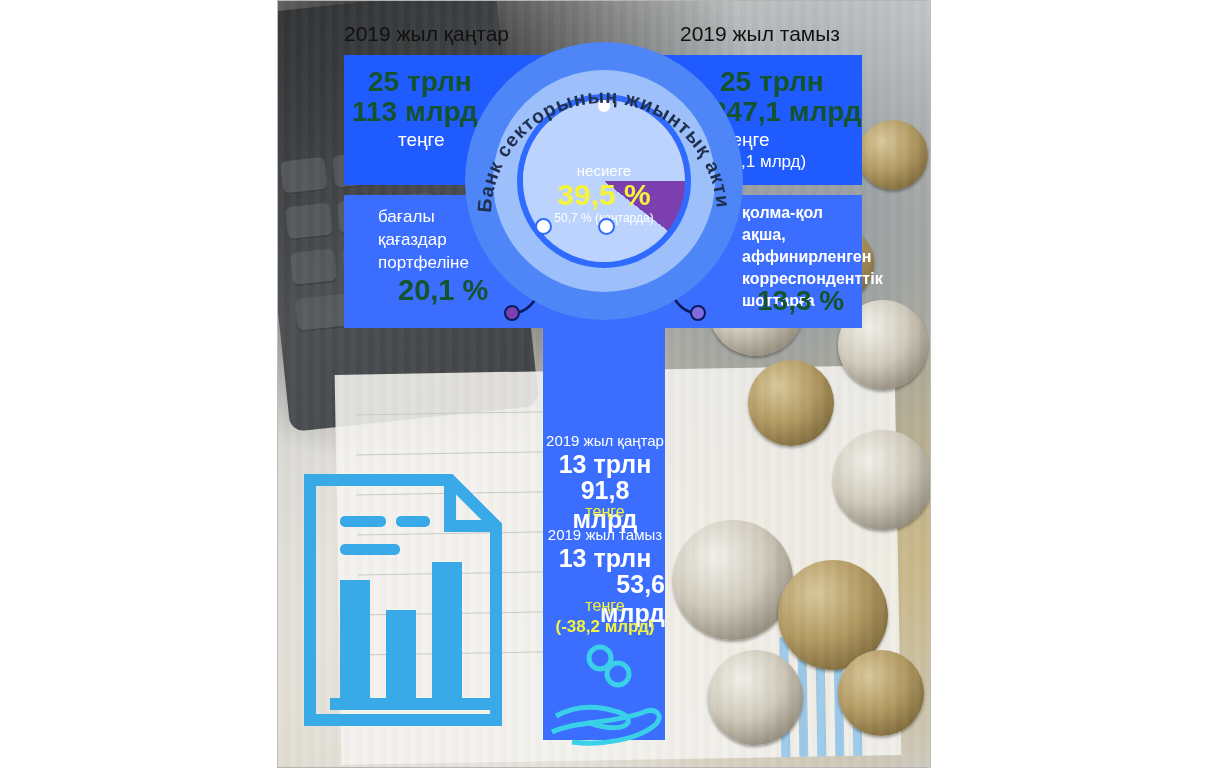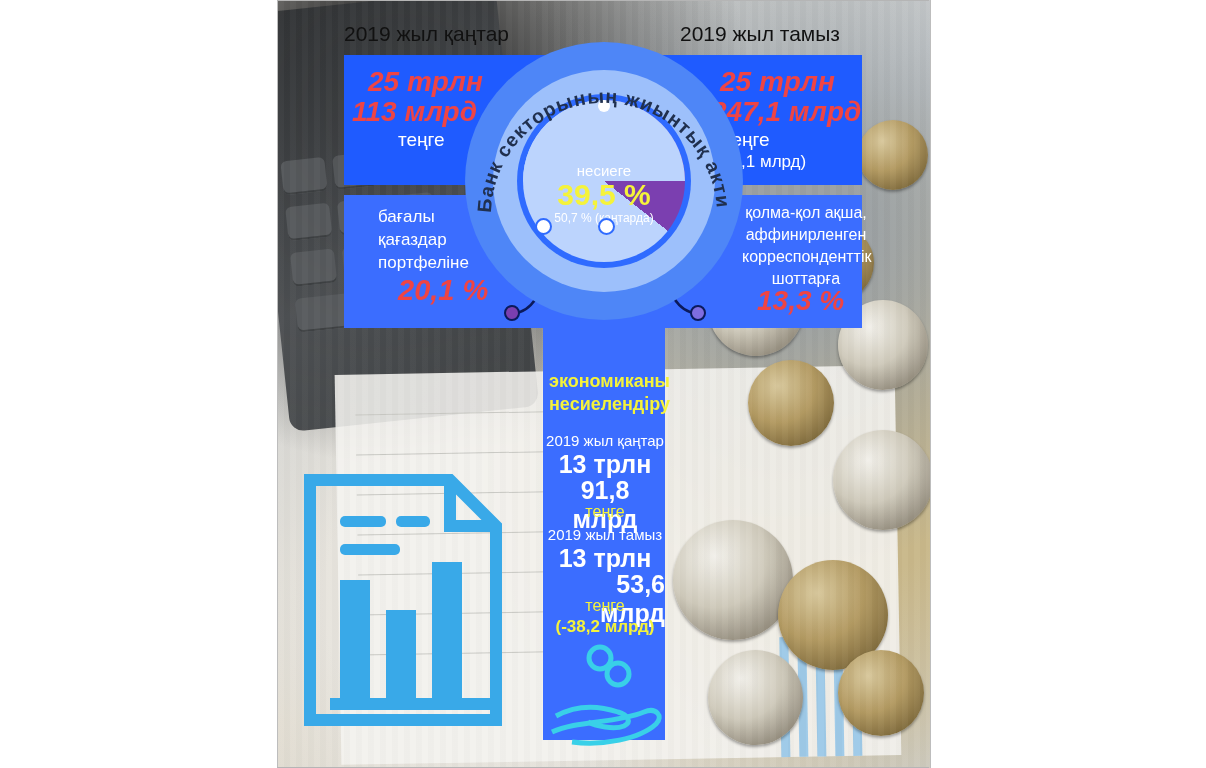--- a/index.html
+++ b/index.html
@@ -39,35 +39,35 @@
 
   
   .blk{position:absolute;background:#2f6bff;}
 
   .topleft{left:344px;top:55px;width:255px;height:130px;background:#1f5bff;}
   .topright{left:607px;top:55px;width:255px;height:130px;background:#1f5bff;}
   .midband{left:344px;top:195px;width:518px;height:133px;background:#3b6dff;}
   .stem{left:543px;top:328px;width:122px;height:412px;background:#3b6dff;}
 
   .lbl{position:absolute;color:#ffffff;font-weight:bold;}
-  .yellow{color:#ef4444;font-style:italic;}
+  .yellow{color:#14532d;}
   .hdr{position:absolute;color:#111;font-size:21px;font-weight:normal;}
 
   .tl-1{left:368px;top:66px;font-size:28px;}
   .tl-2{left:352px;top:96px;font-size:28px;}
   .tl-3{left:398px;top:129px;font-size:19px;font-weight:normal;}
 
   .tr-1{left:720px;top:66px;font-size:28px;}
   .tr-2{left:711px;top:96px;font-size:28px;}
   .tr-3{left:723px;top:129px;font-size:19px;font-weight:normal;}
   .tr-4{left:716px;top:152px;font-size:17px;font-weight:normal;}
 
   .ml-1{left:378px;top:205px;font-size:17px;font-weight:normal;line-height:23px;}
   .ml-pct{left:398px;top:274px;font-size:29px;}
-  .mr-1{left:742px;top:202px;font-size:16px;font-weight:normal;line-height:22px;text-align:center;width:128px;}
+  .mr-1{left:742px;top:202px;font-size:16px;font-weight:bold;line-height:22px;text-align:left;width:128px;}
   .mr-pct{left:757px;top:285px;font-size:28px;}
 
   
   .donut-wrap{position:absolute;left:465px;top:42px;width:278px;height:278px;}
   .ring-outer{position:absolute;inset:0;border-radius:50%;background:#4e86f7;}
   .ring-mid{position:absolute;left:28px;top:28px;width:222px;height:222px;border-radius:50%;background:#9dc0fb;}
   .ring-in-border{position:absolute;left:52px;top:52px;width:174px;height:174px;border-radius:50%;background:#2f6bff;}
   .pie{position:absolute;left:58px;top:58px;width:162px;height:162px;border-radius:50%;
        background:conic-gradient(from 180deg, #bcd4fd 0deg 178deg, #7f6de0 178deg 250deg, #7b3fb0 250deg 308deg, #bcd4fd 308deg 360deg);}
   .pie-top-mask{position:absolute;left:58px;top:58px;width:162px;height:81px;background:#bcd4fd;border-radius:81px 81px 0 0;}
@@ -212,24 +212,20 @@
   <svg class="arcsvg" viewBox="0 0 278 278">
     <defs>
       <path id="arcpath" d="M 24 160 A 115 115 0 1 1 24 162" fill="none"></path>
       <path id="arcpath2" d="M 26 178 A 113 113 0 1 1 252 170" fill="none"></path>
     </defs>
     <text>
       <textPath href="#arcpath2" startOffset="2%">Банк секторының жиынтық активтері</textPath>
     </text>
   </svg>
 
-  <div class="s-ttl">
-    <div>экономиканы</div>
-    <div>несиелендіру</div>
-  </div>
   <div class="s-a1">2019 жыл қаңтар</div>
   <div class="s-a2">13 трлн</div>
   <div class="s-a3">91,8 млрд</div>
   <div class="s-a4">теңге</div>
   <div class="s-b1">2019 жыл тамыз</div>
   <div class="s-b2">13 трлн</div>
   <div class="s-b3">53,6 млрд</div>
   <div class="s-b4">теңге</div>
   <div class="s-b5">(-38,2 млрд)</div>
 

